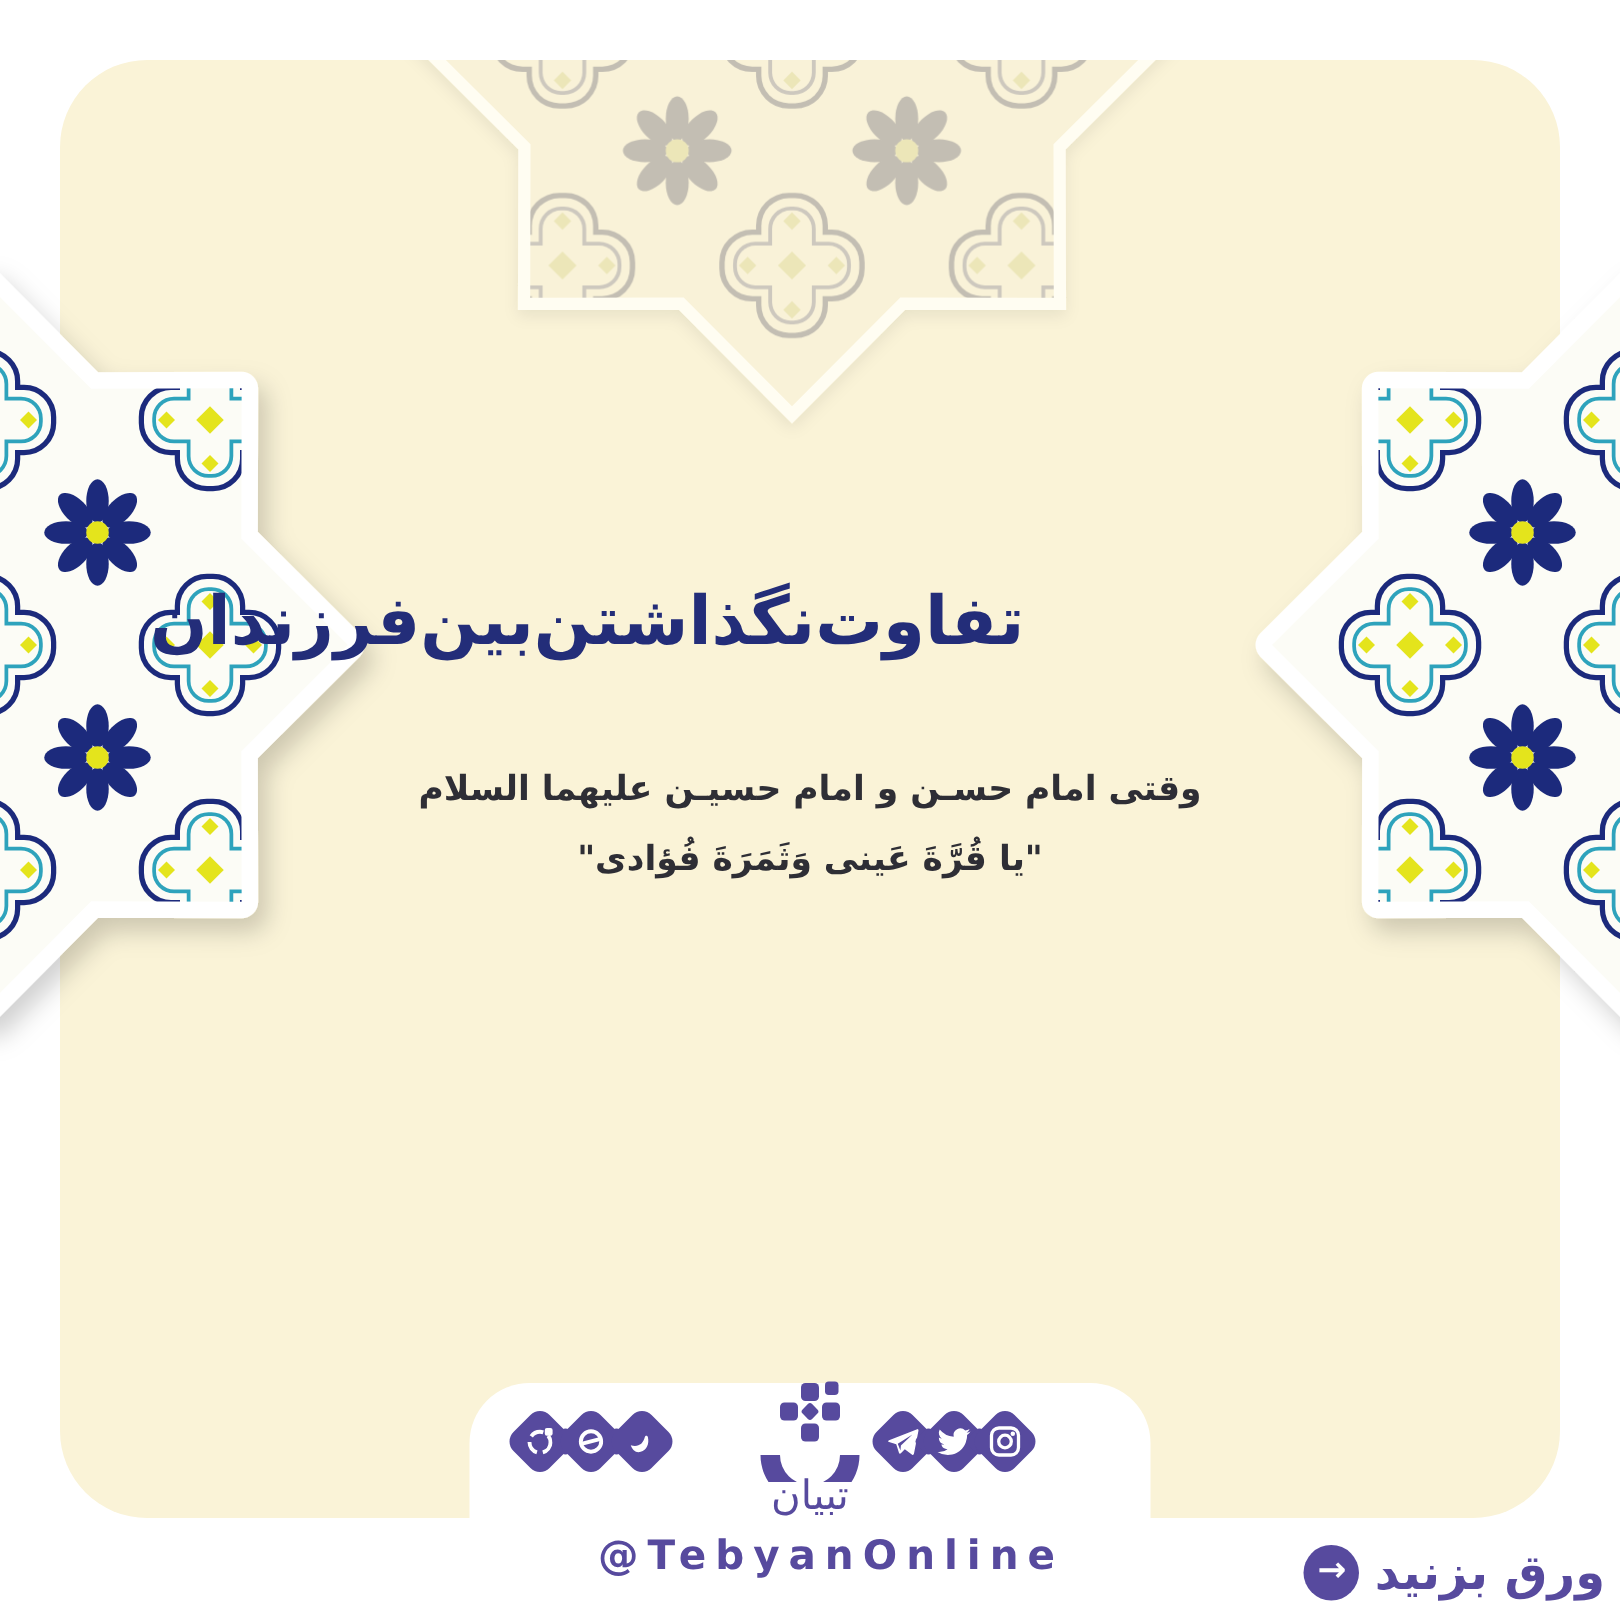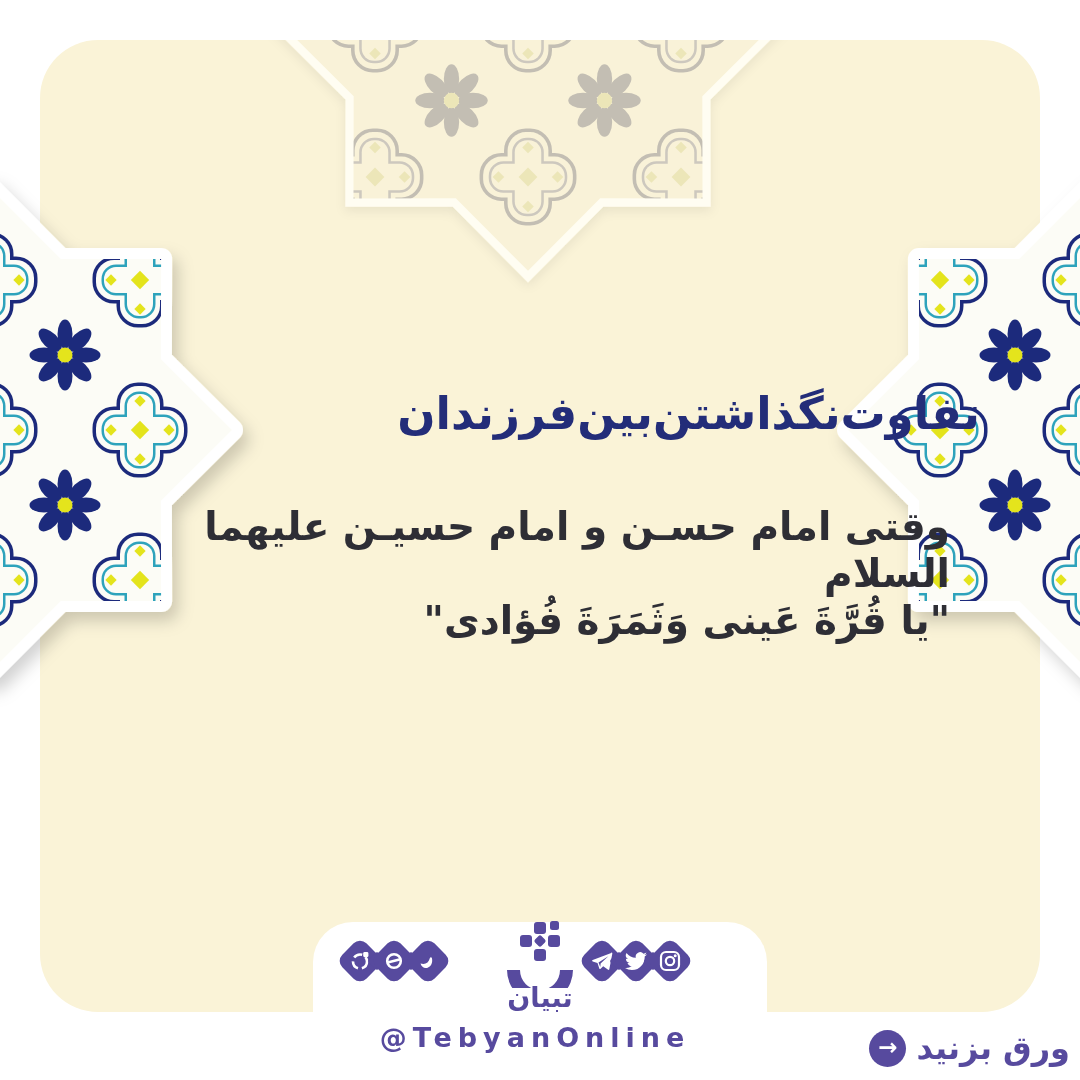--- a/index.html
+++ b/index.html
@@ -14,25 +14,25 @@
   }
   .card{
     position:absolute;left:40px;top:40px;width:1000px;height:972px;
     background:var(--card);border-radius:58px;
   }
   svg.deco{position:absolute;left:0;top:0;pointer-events:none;}
   #tp{--m-navy:var(--tile-navy);--m-teal:var(--tile-teal);--m-yellow:var(--tile-yellow);--m-bg:var(--tile-bg);}
   #tpf{--m-navy:#c3beb3;--m-teal:#cdc8be;--m-yellow:#ece6b8;--m-bg:#f9f2d8;}
   .title{
     position:absolute;left:100px;right:100px;top:382px;height:64px;line-height:64px;
-    text-align:right;direction:rtl;font-size:45px;font-weight:bold;color:var(--title-navy);
+    text-align:left;direction:rtl;font-size:45px;font-weight:bold;color:var(--title-navy);
   }
   .body-text{
     position:absolute;left:130px;right:130px;top:503px;
-    text-align:right;direction:rtl;font-size:39px;line-height:47px;
+    text-align:center;direction:rtl;font-size:23px;line-height:47px;
     font-weight:600;color:var(--body-text);
   }
   .footer-capsule{
     position:absolute;left:313px;top:922px;width:454px;height:158px;
     background:#ffffff;border-radius:40px 40px 0 0;
   }
   .chain{position:absolute;top:944px;display:flex;align-items:center;}
   .chain-left{left:341px;}
   .chain-right{left:583px;}
   .diamond{
@@ -41,24 +41,24 @@
     margin:0 2px;flex:0 0 auto;
   }
   .diamond .g{transform:rotate(-45deg);display:flex;align-items:center;justify-content:center;width:24px;height:24px;}
   .connector{
     width:14px;height:14px;background:var(--purple);border-radius:3px;
     transform:rotate(45deg);margin:0 -9px;flex:0 0 auto;z-index:0;
   }
   .tebyan-logo{position:absolute;left:490px;top:916px;width:100px;height:72px;}
   .brand-name{
     position:absolute;left:470px;top:982px;width:140px;text-align:center;direction:rtl;
-    font-size:27px;font-weight:bold;color:var(--purple);
+    font-size:27px;font-weight:normal;color:var(--purple);
   }
   .handle{
-    position:absolute;left:308px;top:1022px;width:454px;text-align:center;direction:ltr;
+    position:absolute;left:327px;top:1022px;width:454px;text-align:center;direction:ltr;
     font-size:27px;font-weight:bold;letter-spacing:6px;color:var(--purple);
   }
   .page-flip{
     position:absolute;right:10px;top:1028px;height:40px;
     display:flex;align-items:center;gap:10px;direction:rtl;
   }
   .page-flip-label{font-size:32px;font-weight:bold;color:var(--purple);}
   .arrow-circle{
     width:37px;height:37px;border-radius:50%;background:var(--purple);
     display:flex;align-items:center;justify-content:center;flex:0 0 auto;

